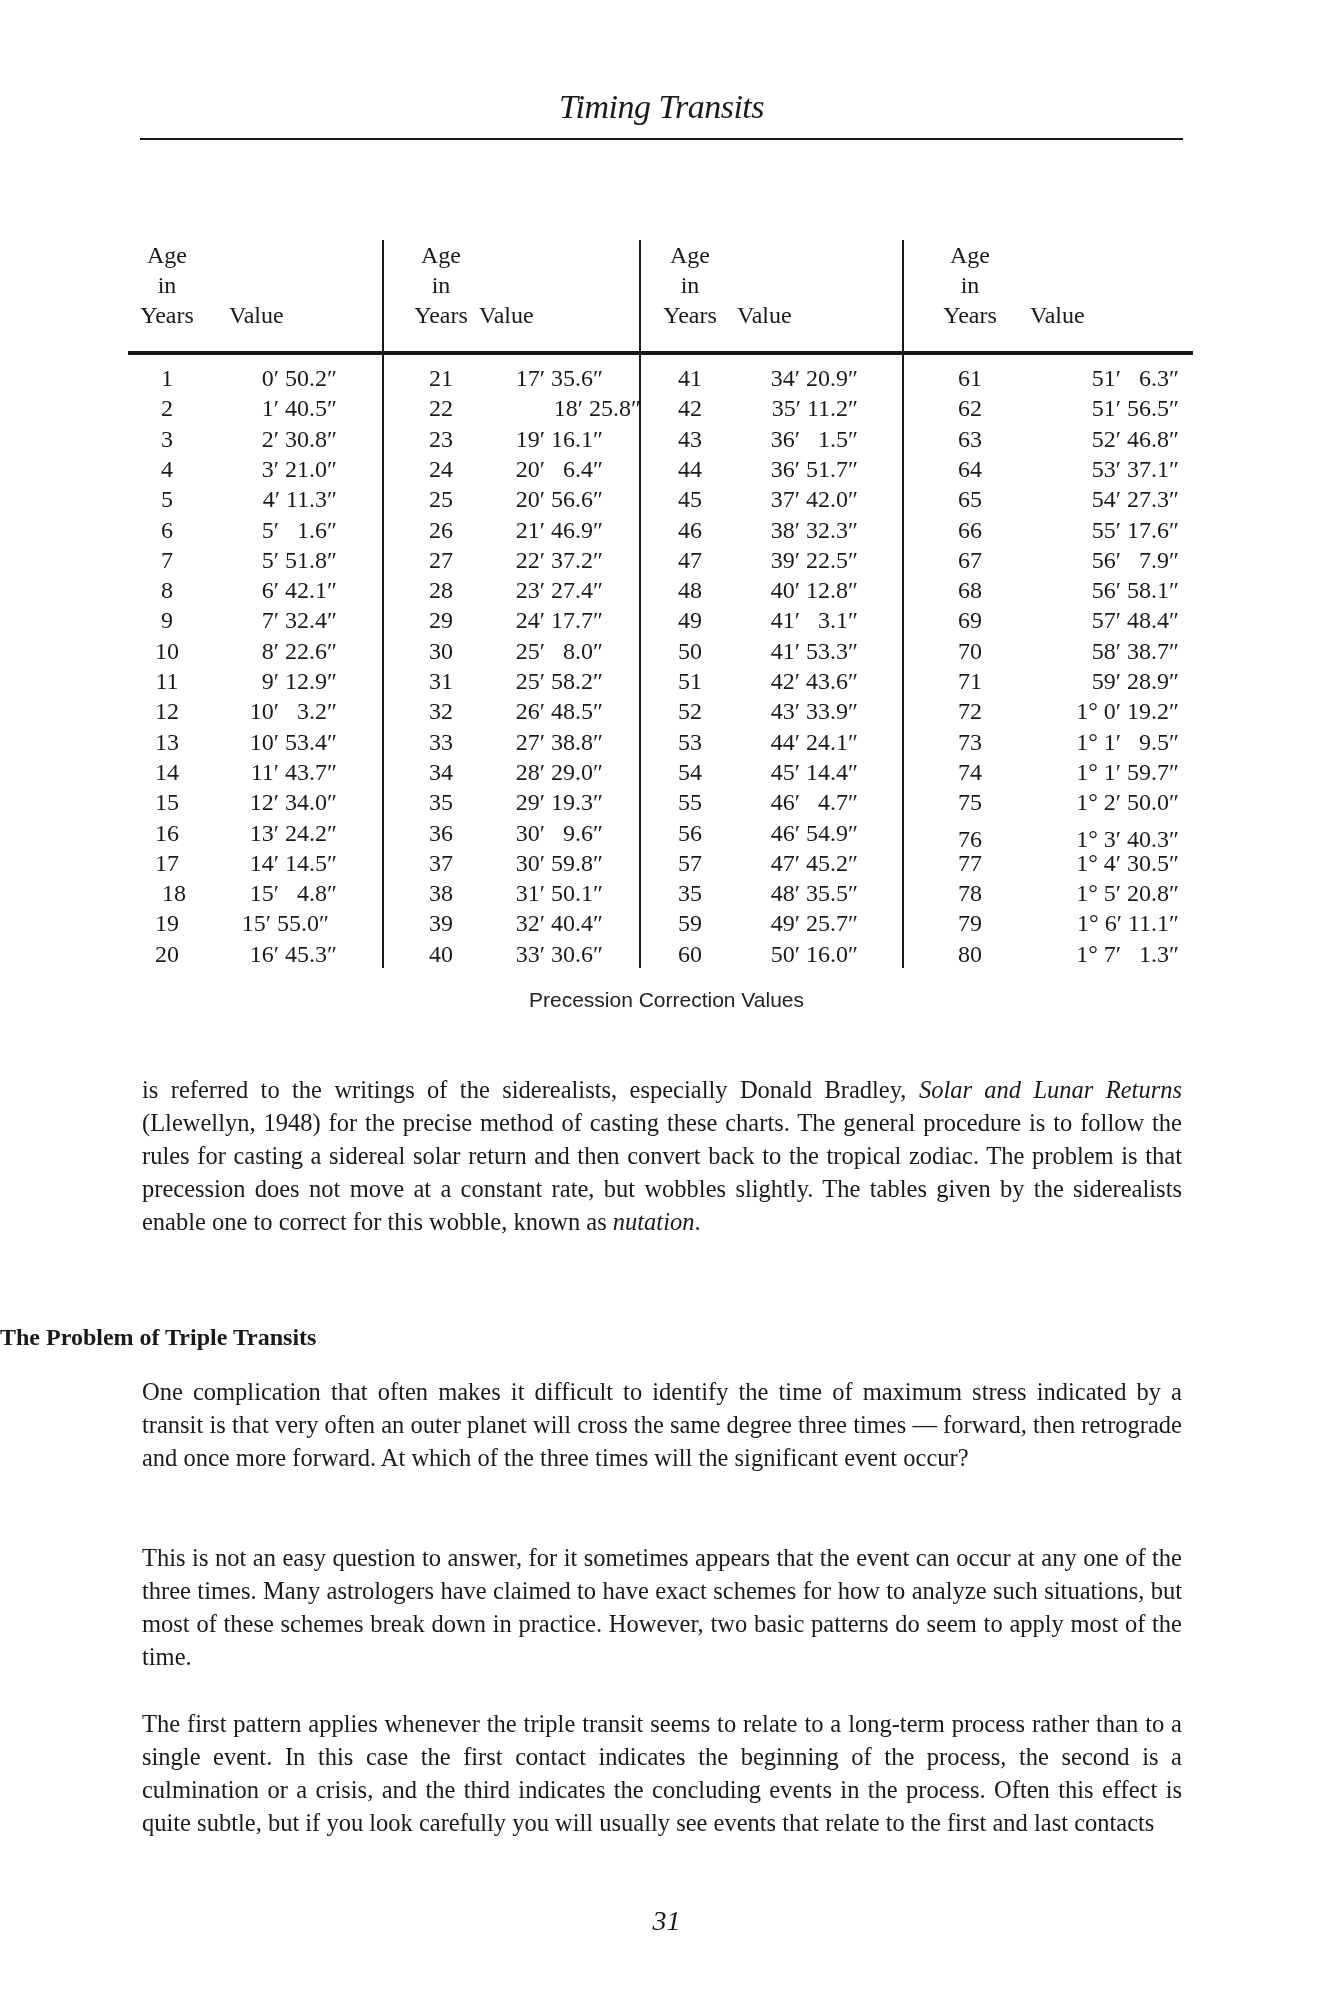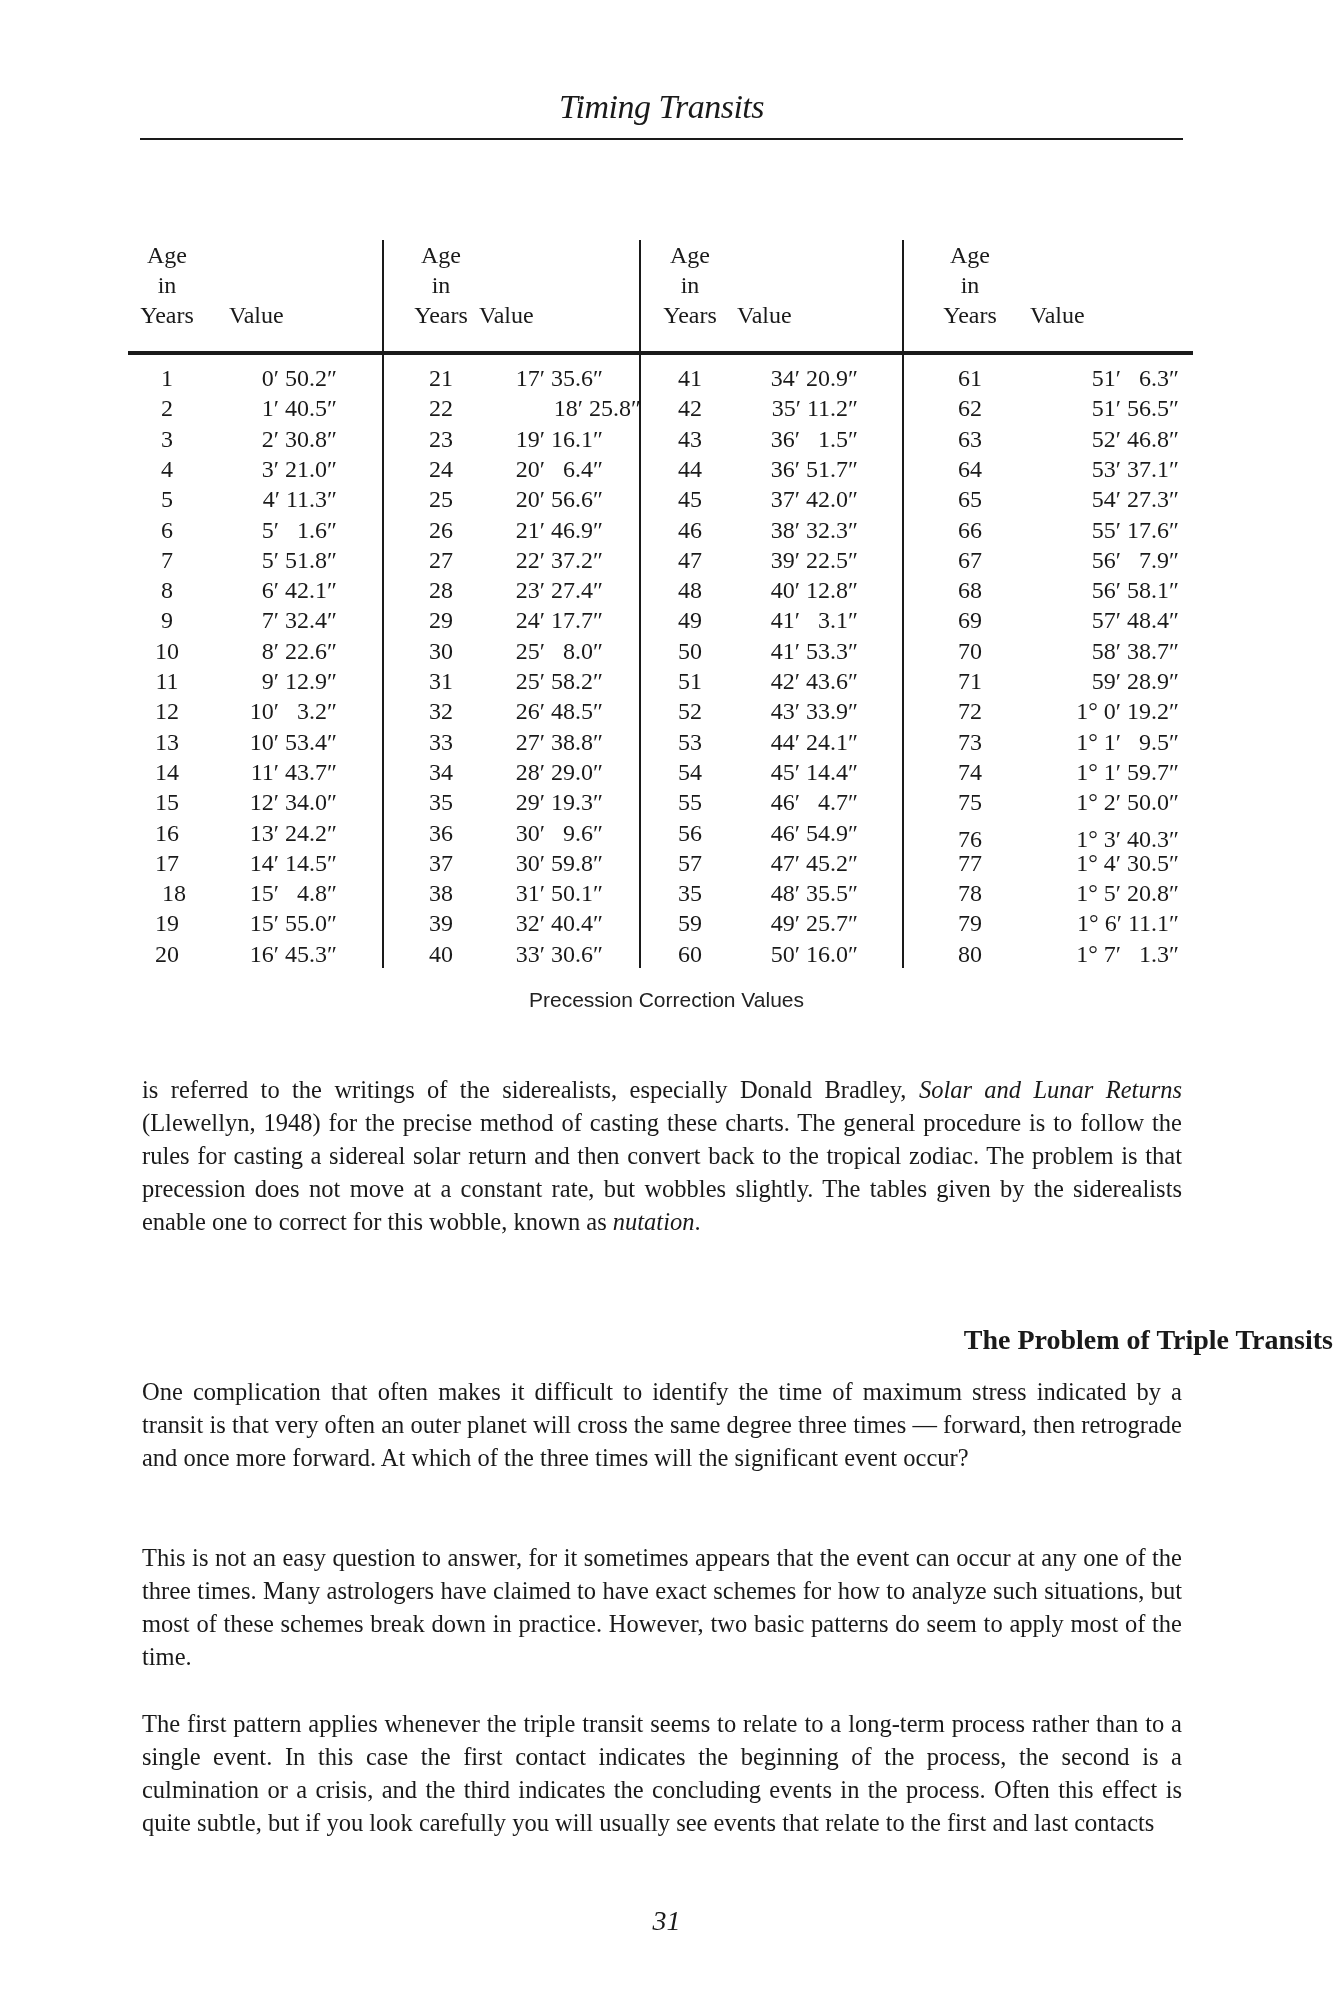--- a/index.html
+++ b/index.html
@@ -14,21 +14,21 @@
   .hdr { position: absolute; font-size: 24px; line-height: 30px; }
   .hdr-age { text-align: center; width: 70px; }
   .hdr-val { top: 60px; }
   .row { position: absolute; height: 30px; font-size: 24px; line-height: 30px; white-space: nowrap; }
   .row .age { position: absolute; width: 60px; text-align: center; }
   .row .val { position: absolute; text-align: right; }
 
   .caption { position: absolute; left: 0; width: 1333px; text-align: center; font-family: "Liberation Sans", "DejaVu Sans", sans-serif; font-size: 21px; line-height: 26px; color: #222; }
   .body-text { position: absolute; left: 142px; width: 1040px; font-size: 24.5px; line-height: 33px; text-align: justify; }
   .body-text em { font-style: italic; }
-  .section-heading { position: absolute; left: 0; width: 1333px; text-align: right; font-weight: bold; font-size: 28px; }
+  .section-heading { position: absolute; left: 0; width: 1333px; text-align: left; font-weight: bold; font-size: 24px; }
   .page-number { position: absolute; left: 0; width: 1333px; text-align: center; top: 1905px; font-style: italic; font-size: 28px; }
 </style>
 </head>
 <body>
 
 <div class="running-head">Timing Transits</div>
 <div class="head-rule"></div>
 
 <div class="table-wrap" id="table-wrap">
   <div class="hrule"></div>
@@ -109,21 +109,21 @@
       <div class="row" style="top: 607.8px; left: 0px; width: 255px;">
         <span class="age" style="left: 9px;">17</span>
         <span class="val" style="right: 46px; white-space: pre;">14′ 14.5″</span>
       </div>
       <div class="row" style="top: 638.1px; left: 0px; width: 255px;">
         <span class="age" style="left: 16px;">18</span>
         <span class="val" style="right: 46px; white-space: pre;">15′   4.8″</span>
       </div>
       <div class="row" style="top: 668.4px; left: 0px; width: 255px;">
         <span class="age" style="left: 9px;">19</span>
-        <span class="val" style="right: 46px; white-space: pre;">15′ 55.0″</span>
+        <span class="val" style="right: 54px; white-space: pre;">15′ 55.0″</span>
       </div>
       <div class="row" style="top: 698.7px; left: 0px; width: 255px;">
         <span class="age" style="left: 9px;">20</span>
         <span class="val" style="right: 46px; white-space: pre;">16′ 45.3″</span>
       </div>
     </div>
     <div class="col-group" style="left: 256px; width: 255px;">
       <div class="hdr hdr-age" style="left: 22px; top: 0px;">
         <div>Age</div>
         <div>in</div>

